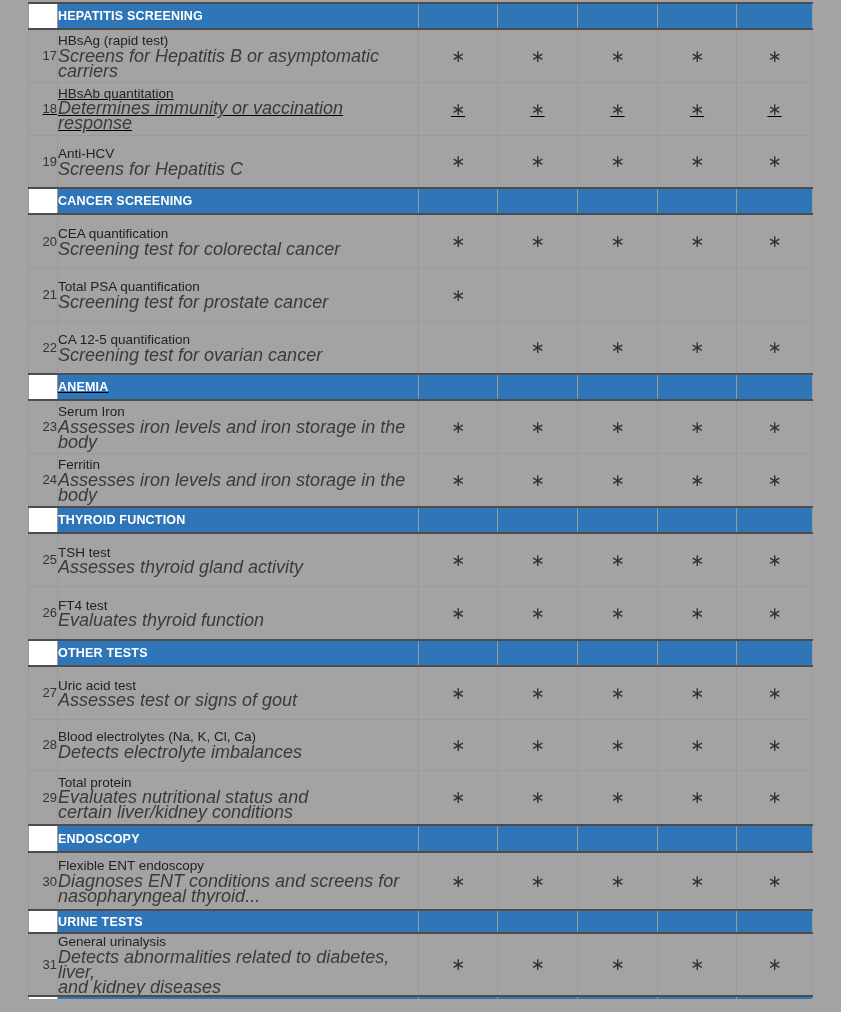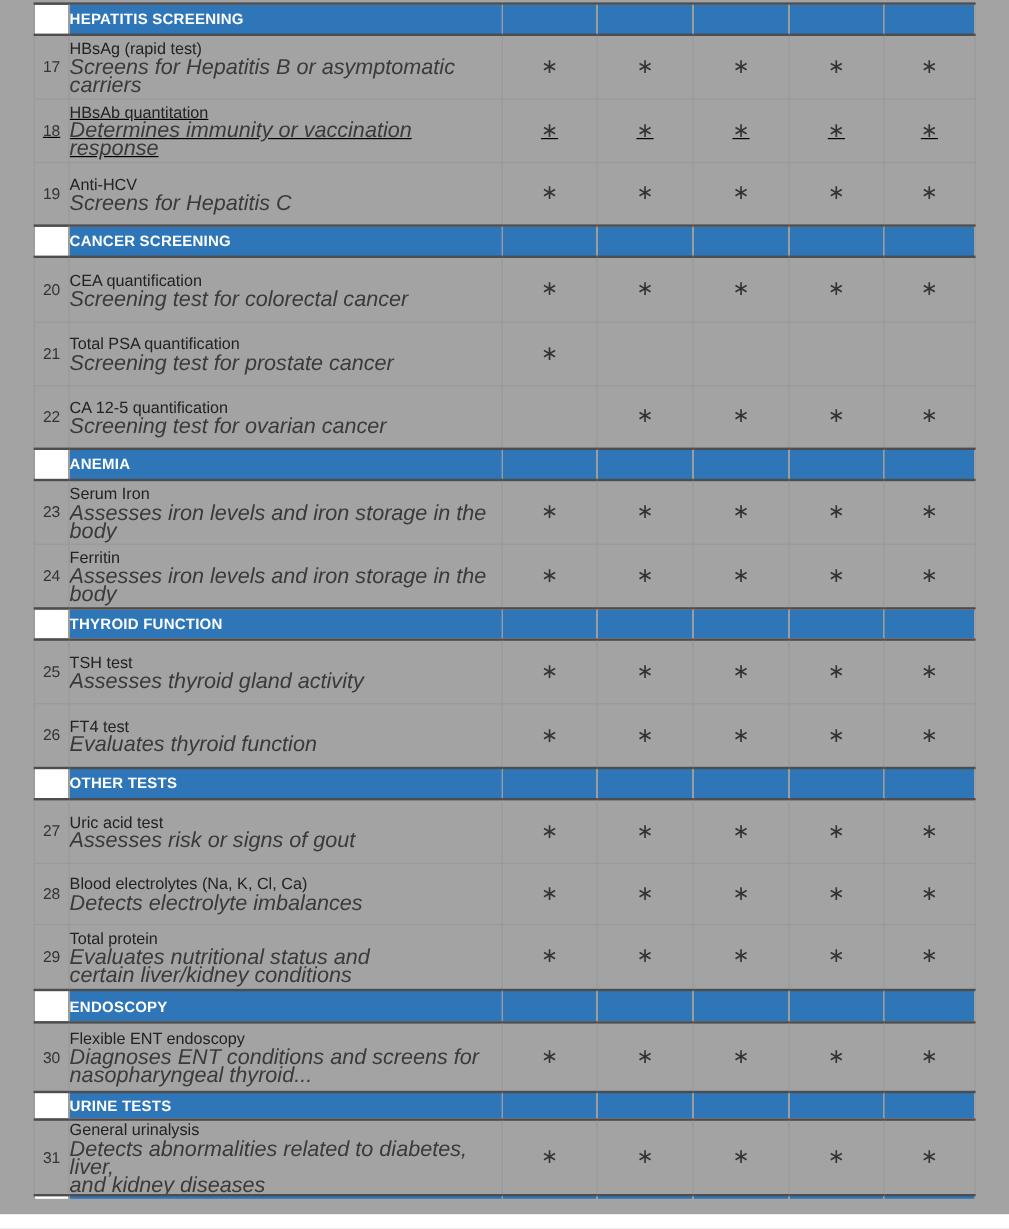--- a/index.html
+++ b/index.html
@@ -36,21 +36,21 @@
     background: #ffffff;
   }
   td.section-label {
     color: #ffffff;
     font-weight: bold;
     font-size: 12.5px;
     letter-spacing: 0.2px;
     padding: 2px 4px 2px 6px;
   }
   td.num-cell {
-    text-align: center;
+    text-align: right;
     font-size: 13px;
     color: #333333;
   }
   td.desc-cell {
     padding: 3px 6px 3px 5px;
   }
   .test-name {
     font-size: 13.5px;
     color: #222222;
     line-height: 15.5px;
@@ -169,21 +169,21 @@
           <td class="desc-cell">
             <div class="test-name">CA 12-5 quantification</div>
             <div class="test-desc">Screening test for ovarian cancer</div>
           </td>
           <td class="mark-cell"></td>
           <td class="mark-cell"><span>∗</span></td>
           <td class="mark-cell"><span>∗</span></td>
           <td class="mark-cell"><span>∗</span></td>
           <td class="mark-cell"><span>∗</span></td>
         </tr>
-        <tr class="section-row" style="height: 26px;">
+        <tr class="section-row" style="height: 26px; text-decoration: underline;">
           <td class="num-cell"></td>
           <td class="section-label">ANEMIA</td>
           <td class="section-mark-cell"></td>
           <td class="section-mark-cell"></td>
           <td class="section-mark-cell"></td>
           <td class="section-mark-cell"></td>
           <td class="section-mark-cell"></td>
         </tr>
         <tr class="test-row" style="height: 53px;">
           <td class="num-cell">23</td>
@@ -248,21 +248,21 @@
           <td class="section-mark-cell"></td>
           <td class="section-mark-cell"></td>
           <td class="section-mark-cell"></td>
           <td class="section-mark-cell"></td>
           <td class="section-mark-cell"></td>
         </tr>
         <tr class="test-row" style="height: 53px;">
           <td class="num-cell">27</td>
           <td class="desc-cell">
             <div class="test-name">Uric acid test</div>
-            <div class="test-desc">Assesses risk or signs of gout</div>
+            <div class="test-desc">Assesses test or signs of gout</div>
           </td>
           <td class="mark-cell"><span>∗</span></td>
           <td class="mark-cell"><span>∗</span></td>
           <td class="mark-cell"><span>∗</span></td>
           <td class="mark-cell"><span>∗</span></td>
           <td class="mark-cell"><span>∗</span></td>
         </tr>
         <tr class="test-row" style="height: 51px;">
           <td class="num-cell">28</td>
           <td class="desc-cell">

